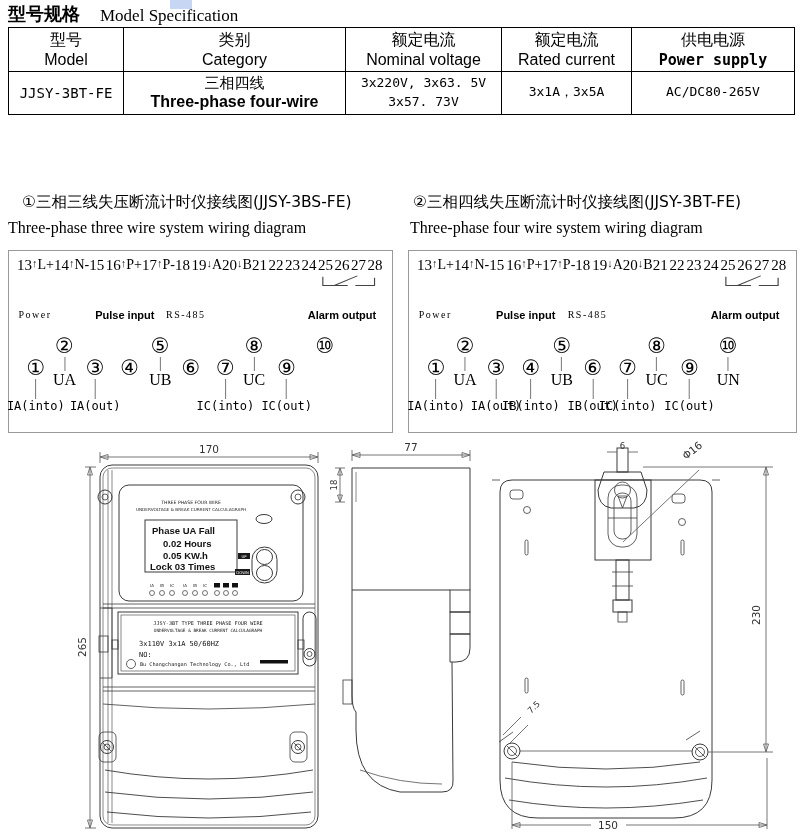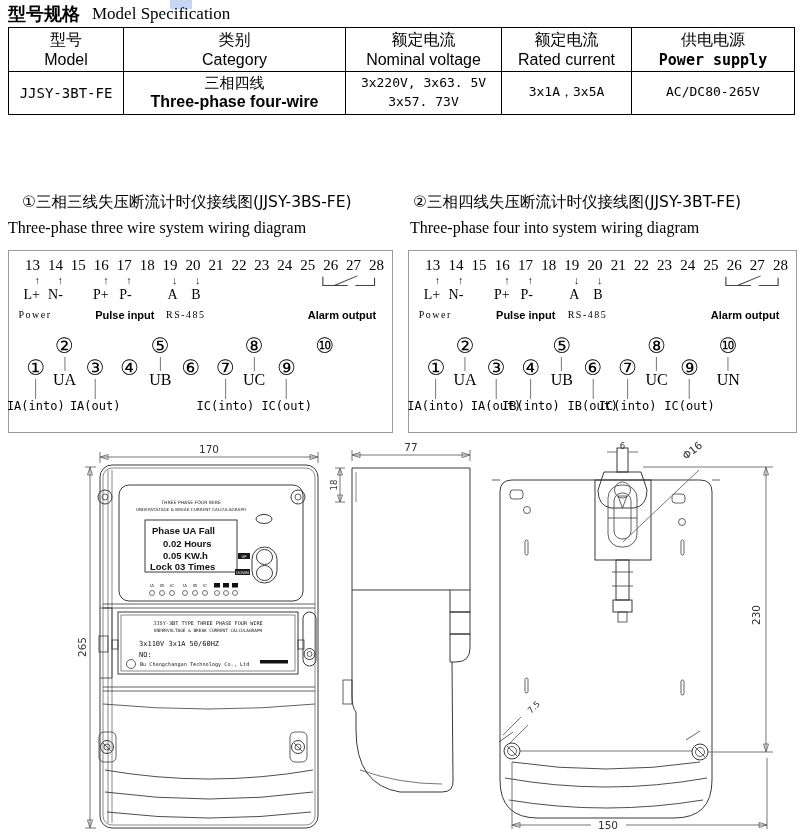--- a/index.html
+++ b/index.html
@@ -1,40 +1,40 @@
 <!DOCTYPE html>
 <html><head>
 <meta charset="utf-8">
 <style>
   html,body{margin:0;padding:0;background:#fff}
   .canvas{position:relative;width:802px;height:833px;background:#fff;overflow:hidden;
           font-family:"Liberation Sans",sans-serif;color:#000}
   
-  .title{position:absolute;left:8px;top:2px;display:flex;align-items:center;gap:12px}
+  .title{position:absolute;left:8px;top:2px;display:flex;align-items:flex-end;gap:20px}
   .title .zh{font-weight:bold;font-size:18px;font-family:"DejaVu Sans",sans-serif}
   .title .en{font-size:17px;font-family:"Liberation Serif",serif}
   .artifact{position:absolute;left:170px;top:0;width:22px;height:9px;background:#c7d7f3}
   
   table.spec{position:absolute;left:8px;top:27px;width:787px;border-collapse:collapse;table-layout:fixed;background:#fff}
   table.spec td{border:1.5px solid #000;text-align:center;vertical-align:middle;padding:2px 2px}
   .h-zh{font-weight:normal;font-size:16px;font-family:"DejaVu Sans",sans-serif}
   .h-en{font-size:16px}
   .h-en.mono{font-family:"DejaVu Sans Mono",monospace;font-weight:bold;font-size:15px}
   .c-model{font-family:"DejaVu Sans Mono",monospace;font-size:14px}
   .c-zh{font-size:15px;font-family:"DejaVu Sans",sans-serif}
   .c-en{font-size:15px}
   .c-en.b{font-weight:bold;font-size:16px}
   .c-mono{font-family:"DejaVu Sans Mono",monospace;font-size:13px;line-height:1.45}
   
   .wd-head-zh{position:absolute;font-size:15.5px;font-family:"DejaVu Sans",sans-serif;white-space:nowrap}
   .wd-head-en{position:absolute;font-size:16px;font-family:"Liberation Serif",serif;white-space:nowrap}
   
   .wd-box{position:absolute;border:1px solid #9a9a9a;background:#fff}
   .wd-row{display:flex;padding:6px 8px 0}
-  .wd-term{flex:1;display:flex;flex-direction:column;align-items:flex-end}
+  .wd-term{flex:1;display:flex;align-items:flex-start}
   .wd-num{font-size:15px;font-family:"Liberation Serif",serif;line-height:17px}
   .wd-arrow{height:13px;line-height:12px;font-size:11px;color:#222}
   .wd-pin{height:17px;font-size:14px;font-family:"Liberation Serif",serif}
   .wd-group{position:absolute;top:58px;font-family:"Liberation Serif",serif;font-size:10px;letter-spacing:1.5px;white-space:nowrap}
   .wd-group.b{font-family:"Liberation Sans",sans-serif;font-weight:bold;font-size:11px;letter-spacing:0}
   .wd-alarm{position:absolute;left:81%;top:24px;width:17%;height:14px}
   .wd-alarm svg{width:100%;height:100%}
   .wd-circ{position:absolute;transform:translateX(-50%);display:flex;flex-direction:column;align-items:center}
   .wd-sym{font-size:21px;line-height:22px;font-family:"DejaVu Sans",sans-serif}
   .wd-stem{width:1px;background:#777}
@@ -110,21 +110,21 @@
           </td>
       <td class="c-mono">3x1A，3x5A</td>
       <td class="c-mono">AC/DC80-265V</td>
     </tr>
   </tbody>
     </table>
 
   <div class="wd-head-zh" style="left:22px;top:192px">①三相三线失压断流计时仪接线图(JJSY-3BS-FE)</div>
   <div class="wd-head-en" style="left:8px;top:219px">Three-phase three wire system wiring diagram</div>
   <div class="wd-head-zh" style="left:413px;top:192px">②三相四线失压断流计时仪接线图(JJSY-3BT-FE)</div>
-  <div class="wd-head-en" style="left:410px;top:219px">Three-phase four into system wiring diagram</div>
+  <div class="wd-head-en" style="left:410px;top:219px">Three-phase four wire system wiring diagram</div>
 
   <div class="wd-box" style="left:8px;top:250px;width:383px;height:181px">
       <div class="wd-row">
         <div class="wd-term">
           <span class="wd-num">13</span>
           <span class="wd-arrow">↑</span>
           <span class="wd-pin">L+</span>
         </div>
         <div class="wd-term">
           <span class="wd-num">14</span>

